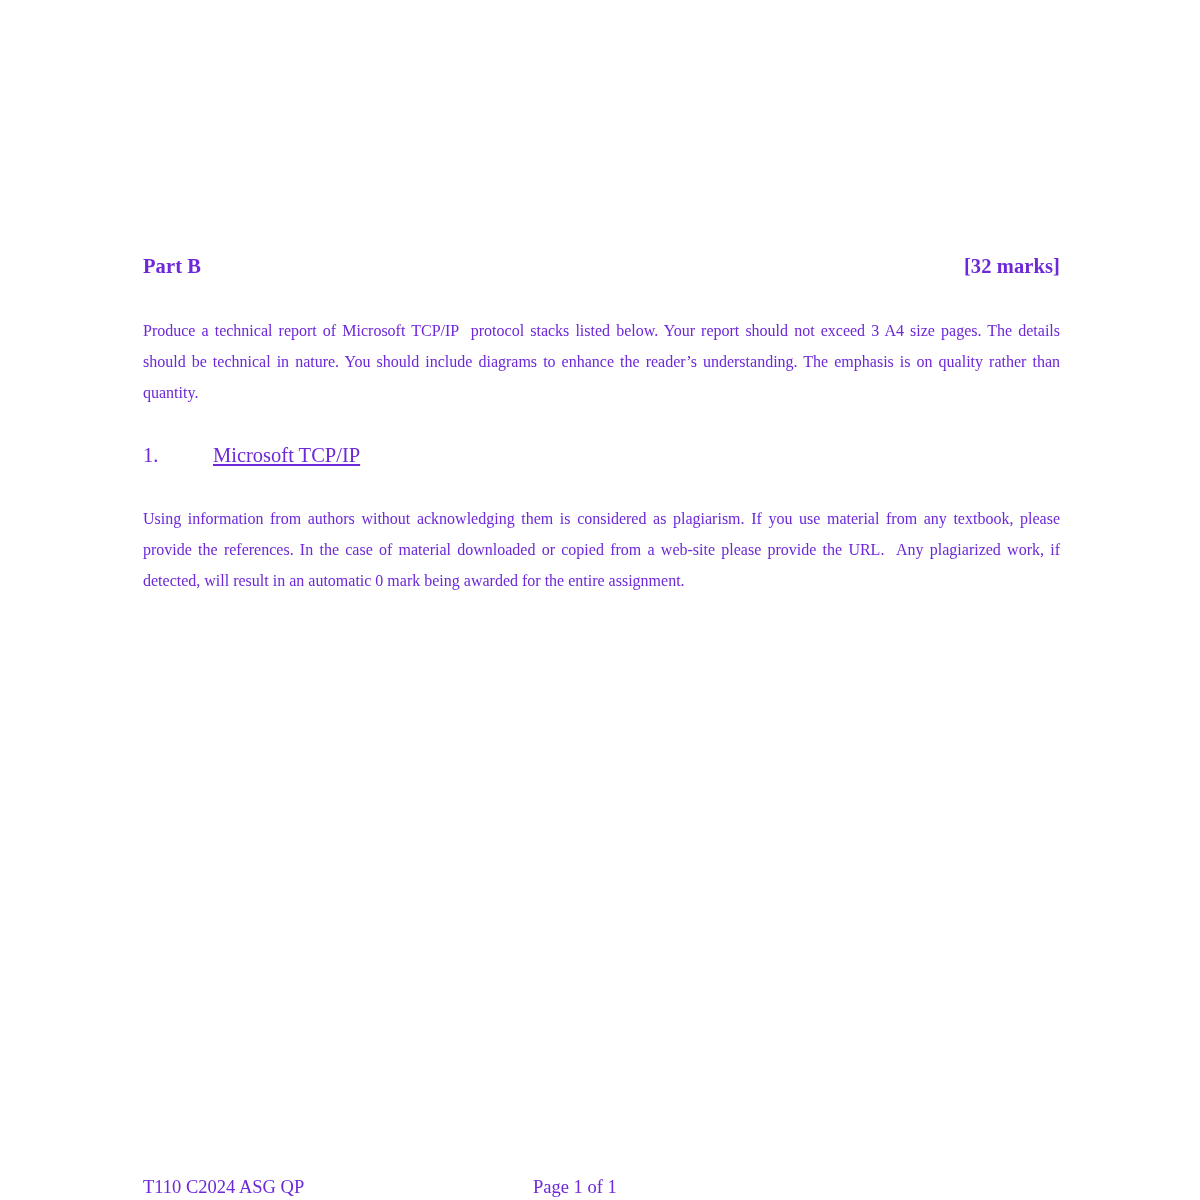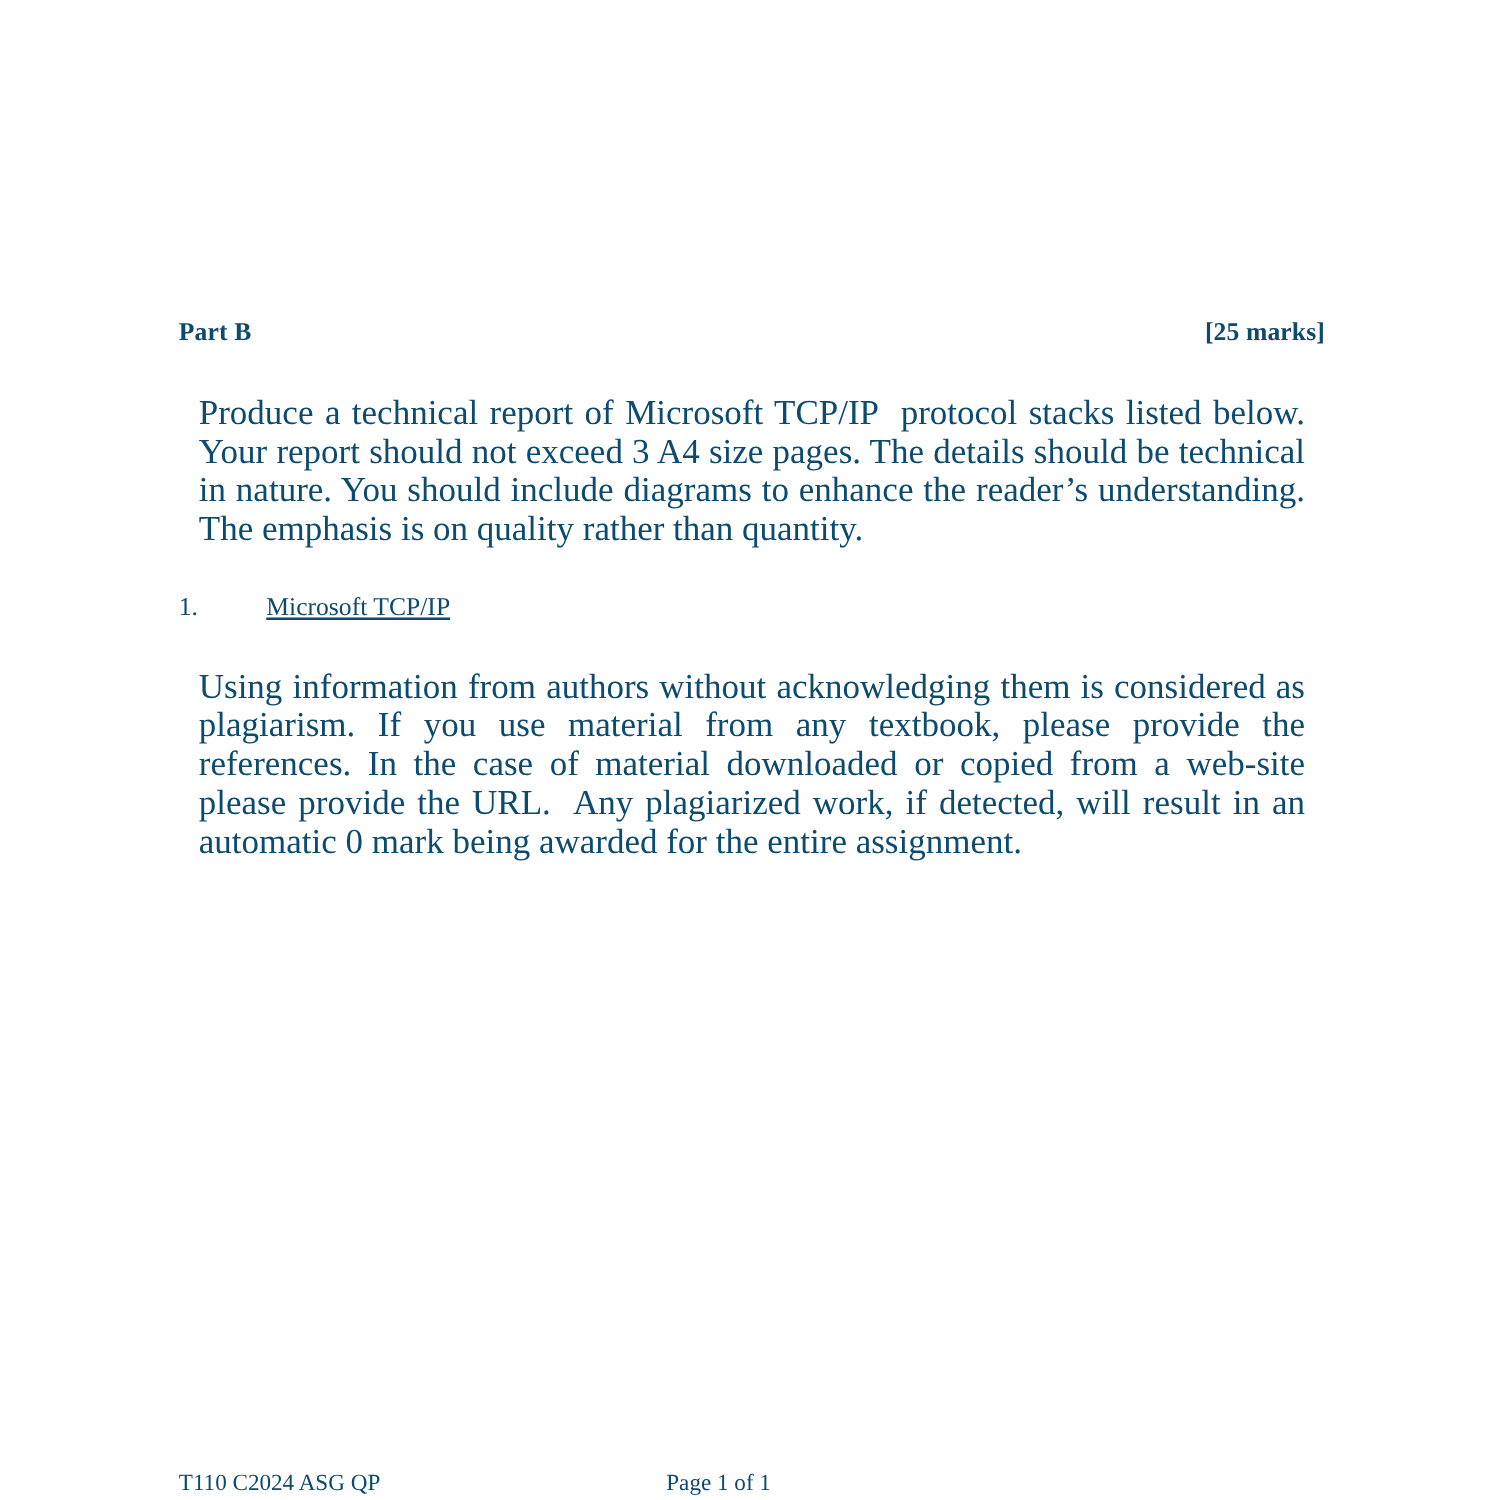--- a/index.html
+++ b/index.html
@@ -9,21 +9,21 @@
     background: #ffffff;
   }
 
   .page {
     position: relative;
     width: 1068px;
     height: 1200px;
     background: #ffffff;
     overflow: hidden;
     font-family: "Liberation Serif", "DejaVu Serif", serif;
-    color: #0c4a6e;
+    color: #6d28d9;
     -webkit-font-smoothing: antialiased;
   }
 
   
   .content {
     position: absolute;
     left: 143px;
     top: 252px;
     width: 917px;   
   }
@@ -37,26 +37,26 @@
     font-size: 20.5px;
     line-height: 28px;
     letter-spacing: 0.1px;
   }
 
   .heading-left { white-space: pre; }
   .heading-right { white-space: pre; }
 
   
   .para {
-    font-size: 28px;
+    font-size: 16px;
     line-height: 31px;
     text-align: justify;
     text-justify: inter-word;
     white-space: pre-wrap;
-    margin: 16px;
+    margin: 0;
     hyphens: none;
   }
 
   .para-intro { margin-top: 35px; }
 
   
   .list-item {
     display: flex;
     font-size: 20.5px;
     line-height: 31px;
@@ -98,21 +98,21 @@
 </style>
 </head>
 <body>
 
 <div class="page">
 
   <div class="content">
 
     <div class="heading-row">
       <span class="heading-left">Part B</span>
-      <span class="heading-right">[25 marks]</span>
+      <span class="heading-right">[32 marks]</span>
     </div>
 
     <p class="para para-intro">Produce a technical report of Microsoft TCP/IP  protocol stacks listed below. Your report should not exceed 3 A4 size pages. The details should be technical in nature. You should include diagrams to enhance the reader’s understanding. The emphasis is on quality rather than quantity.</p>
 
     <div class="list-item">
       <span class="list-number">1.</span>
       <span class="list-text">Microsoft TCP/IP</span>
     </div>
 
     <p class="para para-plagiarism">Using information from authors without acknowledging them is considered as plagiarism. If you use material from any textbook, please provide the references. In the case of material downloaded or copied from a web-site please provide the URL.  Any plagiarized work, if detected, will result in an automatic 0 mark being awarded for the entire assignment.</p>

